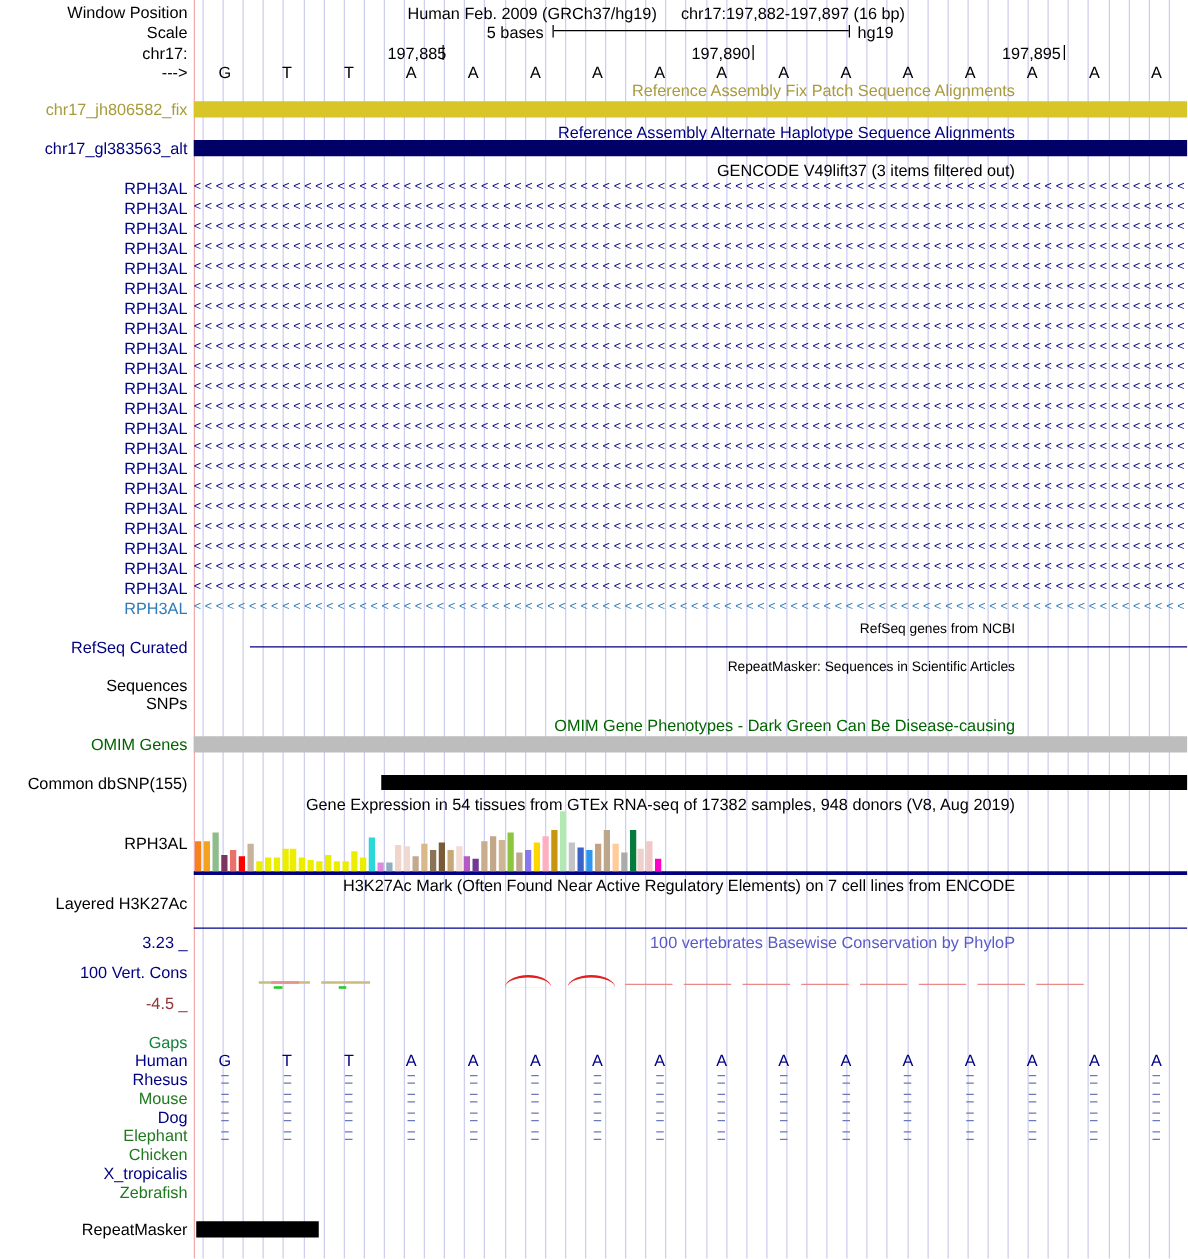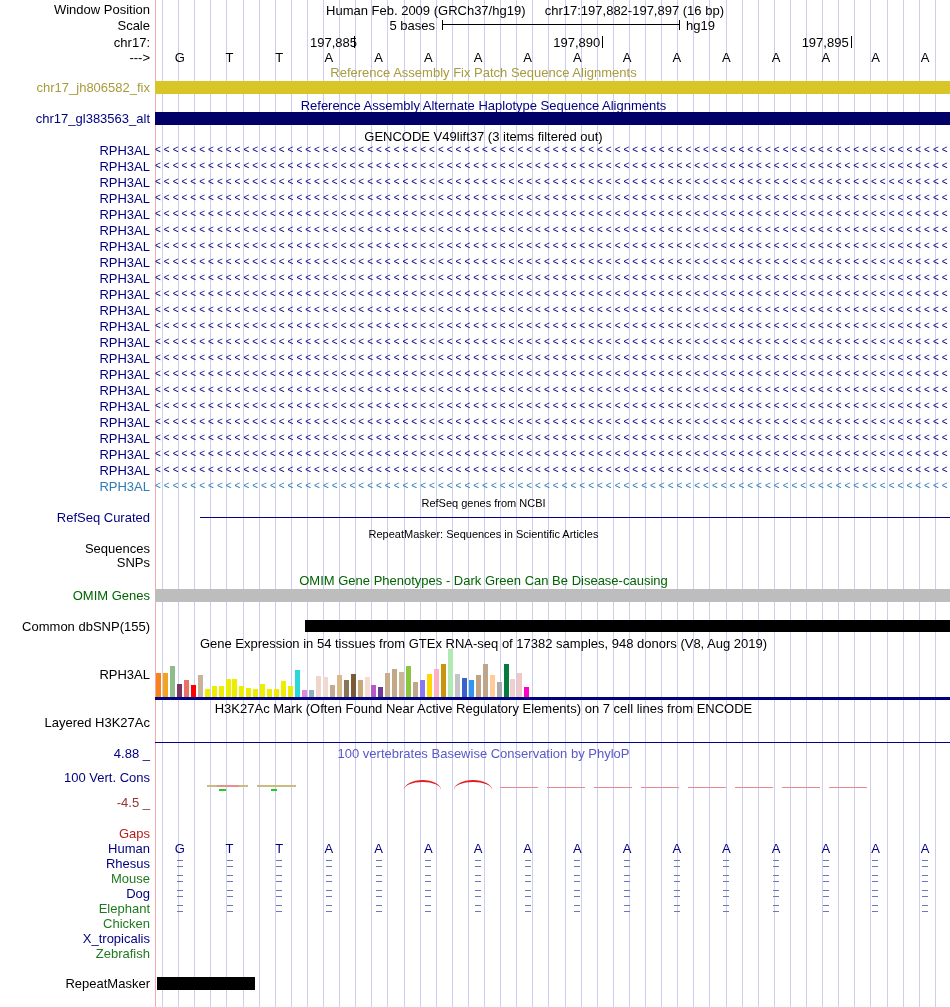--- a/index.html
+++ b/index.html
@@ -1,20 +1,20 @@
 <!DOCTYPE html>
 <html><head>
 <meta charset="utf-8">
 <style>
   html,body{margin:0;padding:0;background:#fff;}
   .browser{position:relative;width:950px;height:1007px;background:#fff;
            font-family:"Liberation Sans",sans-serif;font-size:13px;color:#000;overflow:hidden;}
   .abs{position:absolute;}
   .lbl{position:absolute;left:0;width:150px;text-align:right;white-space:nowrap;line-height:13px;}
-  .title{position:absolute;left:155px;width:657px;text-align:center;white-space:nowrap;line-height:13px;}
+  .title{position:absolute;left:155px;width:657px;text-align:right;white-space:nowrap;line-height:13px;}
   .small{font-size:11px;}
   .navy{color:#000080;}
   .green{color:#006400;}
   .olive{color:#A89B3C;}
   .grid-line{position:absolute;top:0;width:1px;height:1007px;background:#CDCDEF;}
   .edge-line{position:absolute;left:155px;top:0;width:1px;height:1007px;background:#F6ABAB;}
   .bar{position:absolute;}
   .header-center{position:absolute;left:155px;width:740px;text-align:center;white-space:nowrap;}
   .scale-ruler{position:absolute;left:442px;top:20px;width:236px;height:10px;
                border-left:1px solid #000;border-right:1px solid #000;}
@@ -262,21 +262,21 @@
       <div class="gtex-bar" style="left: 503.5px; top: 664px; height: 33px; background: rgb(6, 123, 62);"></div>
       <div class="gtex-bar" style="left: 510.45px; top: 679px; height: 18px; background: rgb(239, 208, 205);"></div>
       <div class="gtex-bar" style="left: 517.4px; top: 673px; height: 24px; background: rgb(239, 200, 200);"></div>
       <div class="gtex-bar" style="left: 524.35px; top: 687px; height: 10px; background: rgb(255, 0, 200);"></div>
     </div>
 
   <div class="title" style="top:702px">H3K27Ac Mark (Often Found Near Active Regulatory Elements) on 7 cell lines from ENCODE</div>
   <div class="lbl" style="top:716px">Layered H3K27Ac</div>
   <div class="track-line" style="top:742px;left:155px;width:795px;background:#000090"></div>
 
-  <div class="lbl navy" style="top:747px">4.88 _</div>
+  <div class="lbl navy" style="top:747px">3.23 _</div>
   <div class="title" style="top:747px;color:#5959C8">100 vertebrates Basewise Conservation by PhyloP</div>
   <div class="lbl navy" style="top:771px">100 Vert. Cons</div>
   <div class="lbl" style="top:796px;color:#943434">-4.5 _</div>
   <div id="phylop-marks">
       <div class="bar" style="top: 785px; height: 2px; left: 207px; width: 41px; background: rgb(201, 188, 126);"></div>
       <div class="bar" style="top: 785px; height: 2px; left: 217px; width: 22px; background: rgb(232, 144, 144);"></div>
       <div class="bar" style="top: 789px; height: 2px; left: 219px; width: 7px; background: rgb(31, 204, 31);"></div>
       <div class="bar" style="top: 785px; height: 2px; left: 257px; width: 39px; background: rgb(201, 188, 126);"></div>
       <div class="bar" style="top: 789px; height: 2px; left: 271px; width: 6px; background: rgb(31, 204, 31);"></div>
       <div class="arc" style="left: 404px; width: 37px; top: 780px; border-top-color: rgb(224, 32, 32);"></div>
@@ -285,21 +285,21 @@
       <div class="flatseg" style="left: 547px; width: 38px; top: 787px;"></div>
       <div class="flatseg" style="left: 594px; width: 38px; top: 787px;"></div>
       <div class="flatseg" style="left: 641px; width: 38px; top: 787px;"></div>
       <div class="flatseg" style="left: 688px; width: 38px; top: 787px;"></div>
       <div class="flatseg" style="left: 735px; width: 38px; top: 787px;"></div>
       <div class="flatseg" style="left: 782px; width: 38px; top: 787px;"></div>
       <div class="flatseg" style="left: 829px; width: 38px; top: 787px;"></div>
     </div>
 
   <div id="multiz-rows">
-      <div class="lbl" style="top: 827px; color: #b91c1c;">Gaps</div>
+      <div class="lbl" style="top: 827px; color: #15803d;">Gaps</div>
       <div class="lbl" style="top: 842px; color: rgb(0, 0, 128);">Human</div>
       <div class="mz-letter" style="left: 179.844px; top: 842px;">G</div>
       <div class="mz-letter" style="left: 229.531px; top: 842px;">T</div>
       <div class="mz-letter" style="left: 279.219px; top: 842px;">T</div>
       <div class="mz-letter" style="left: 328.906px; top: 842px;">A</div>
       <div class="mz-letter" style="left: 378.594px; top: 842px;">A</div>
       <div class="mz-letter" style="left: 428.281px; top: 842px;">A</div>
       <div class="mz-letter" style="left: 477.969px; top: 842px;">A</div>
       <div class="mz-letter" style="left: 527.656px; top: 842px;">A</div>
       <div class="mz-letter" style="left: 577.344px; top: 842px;">A</div>

